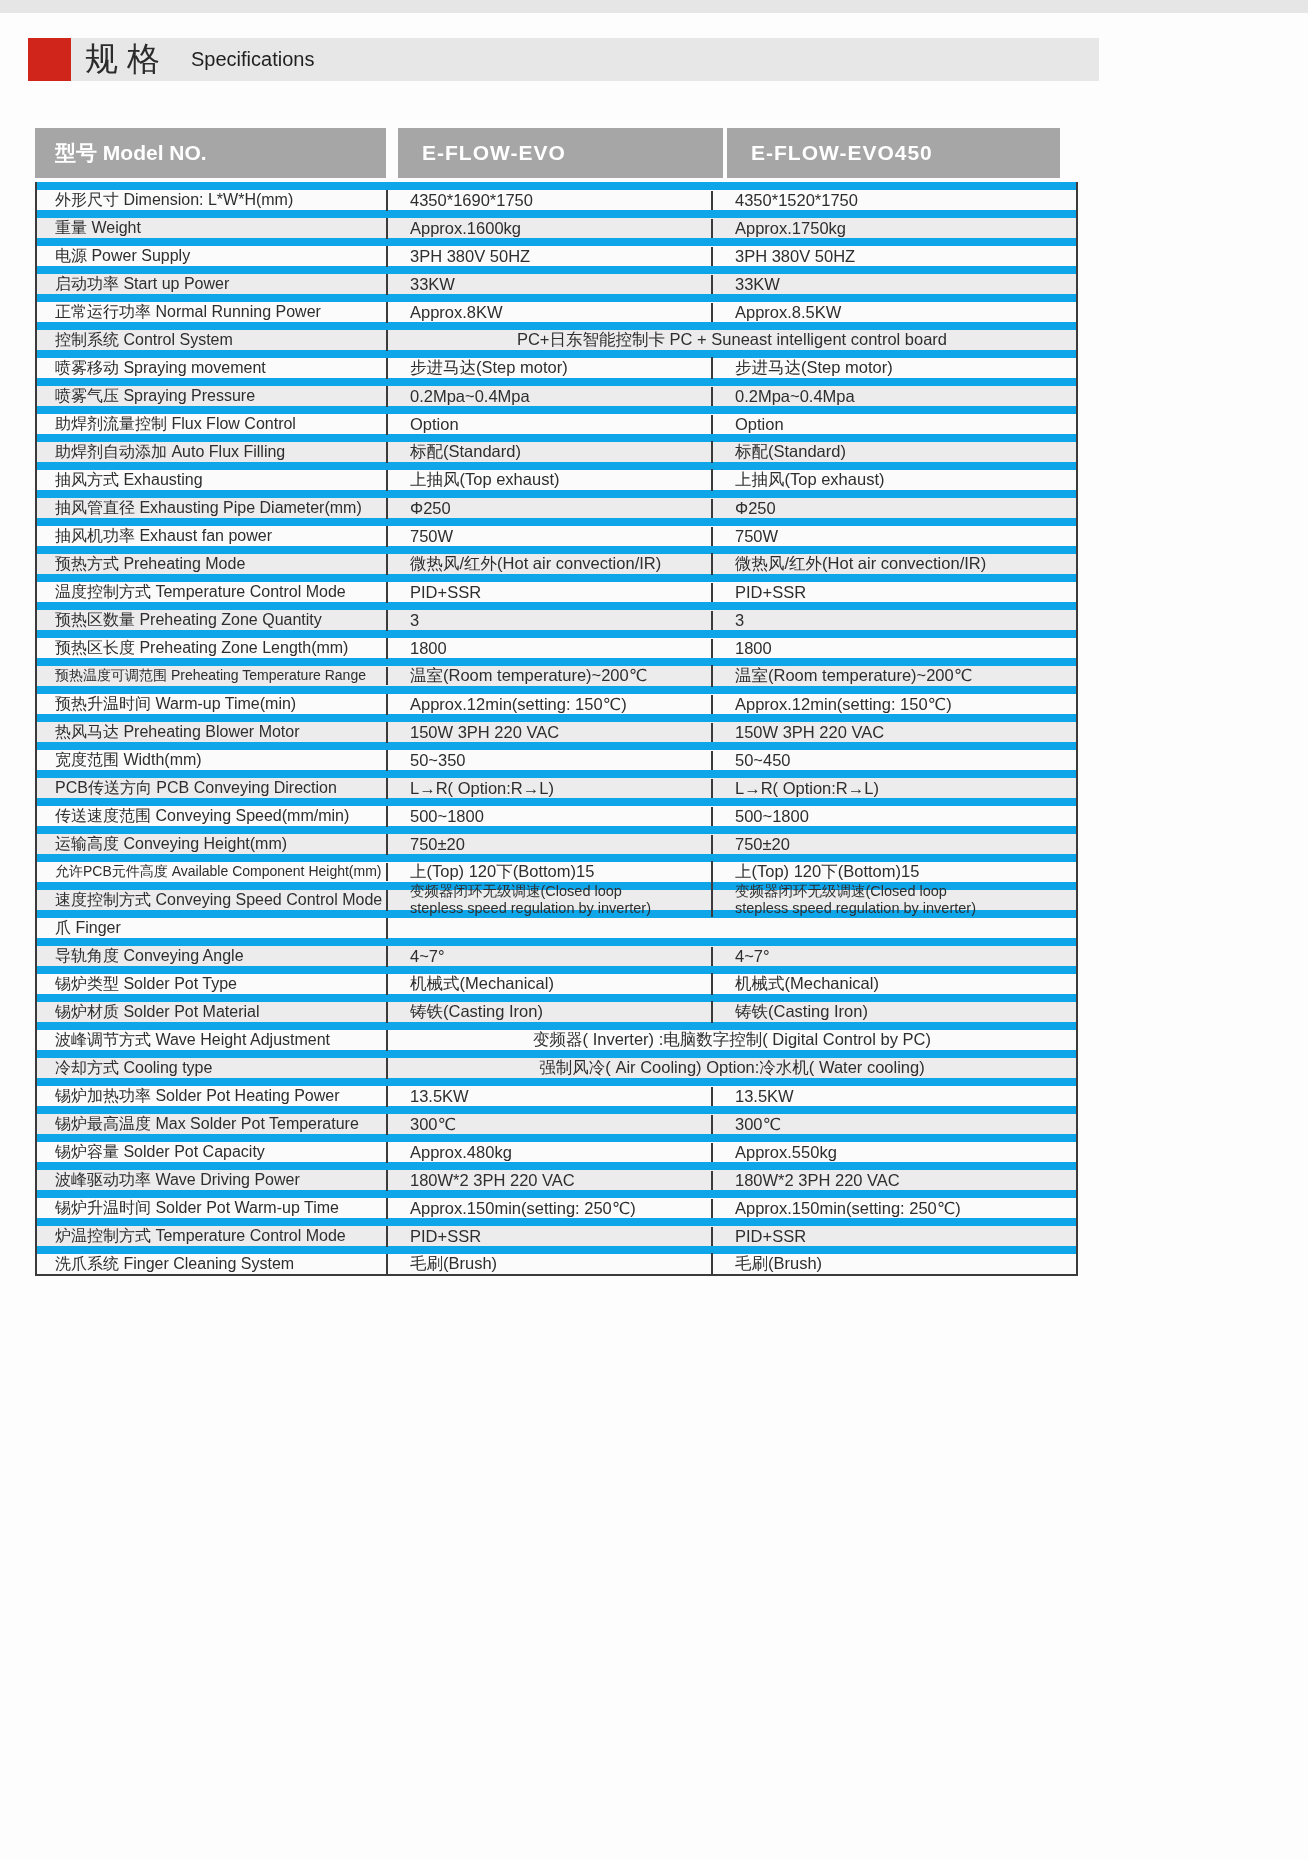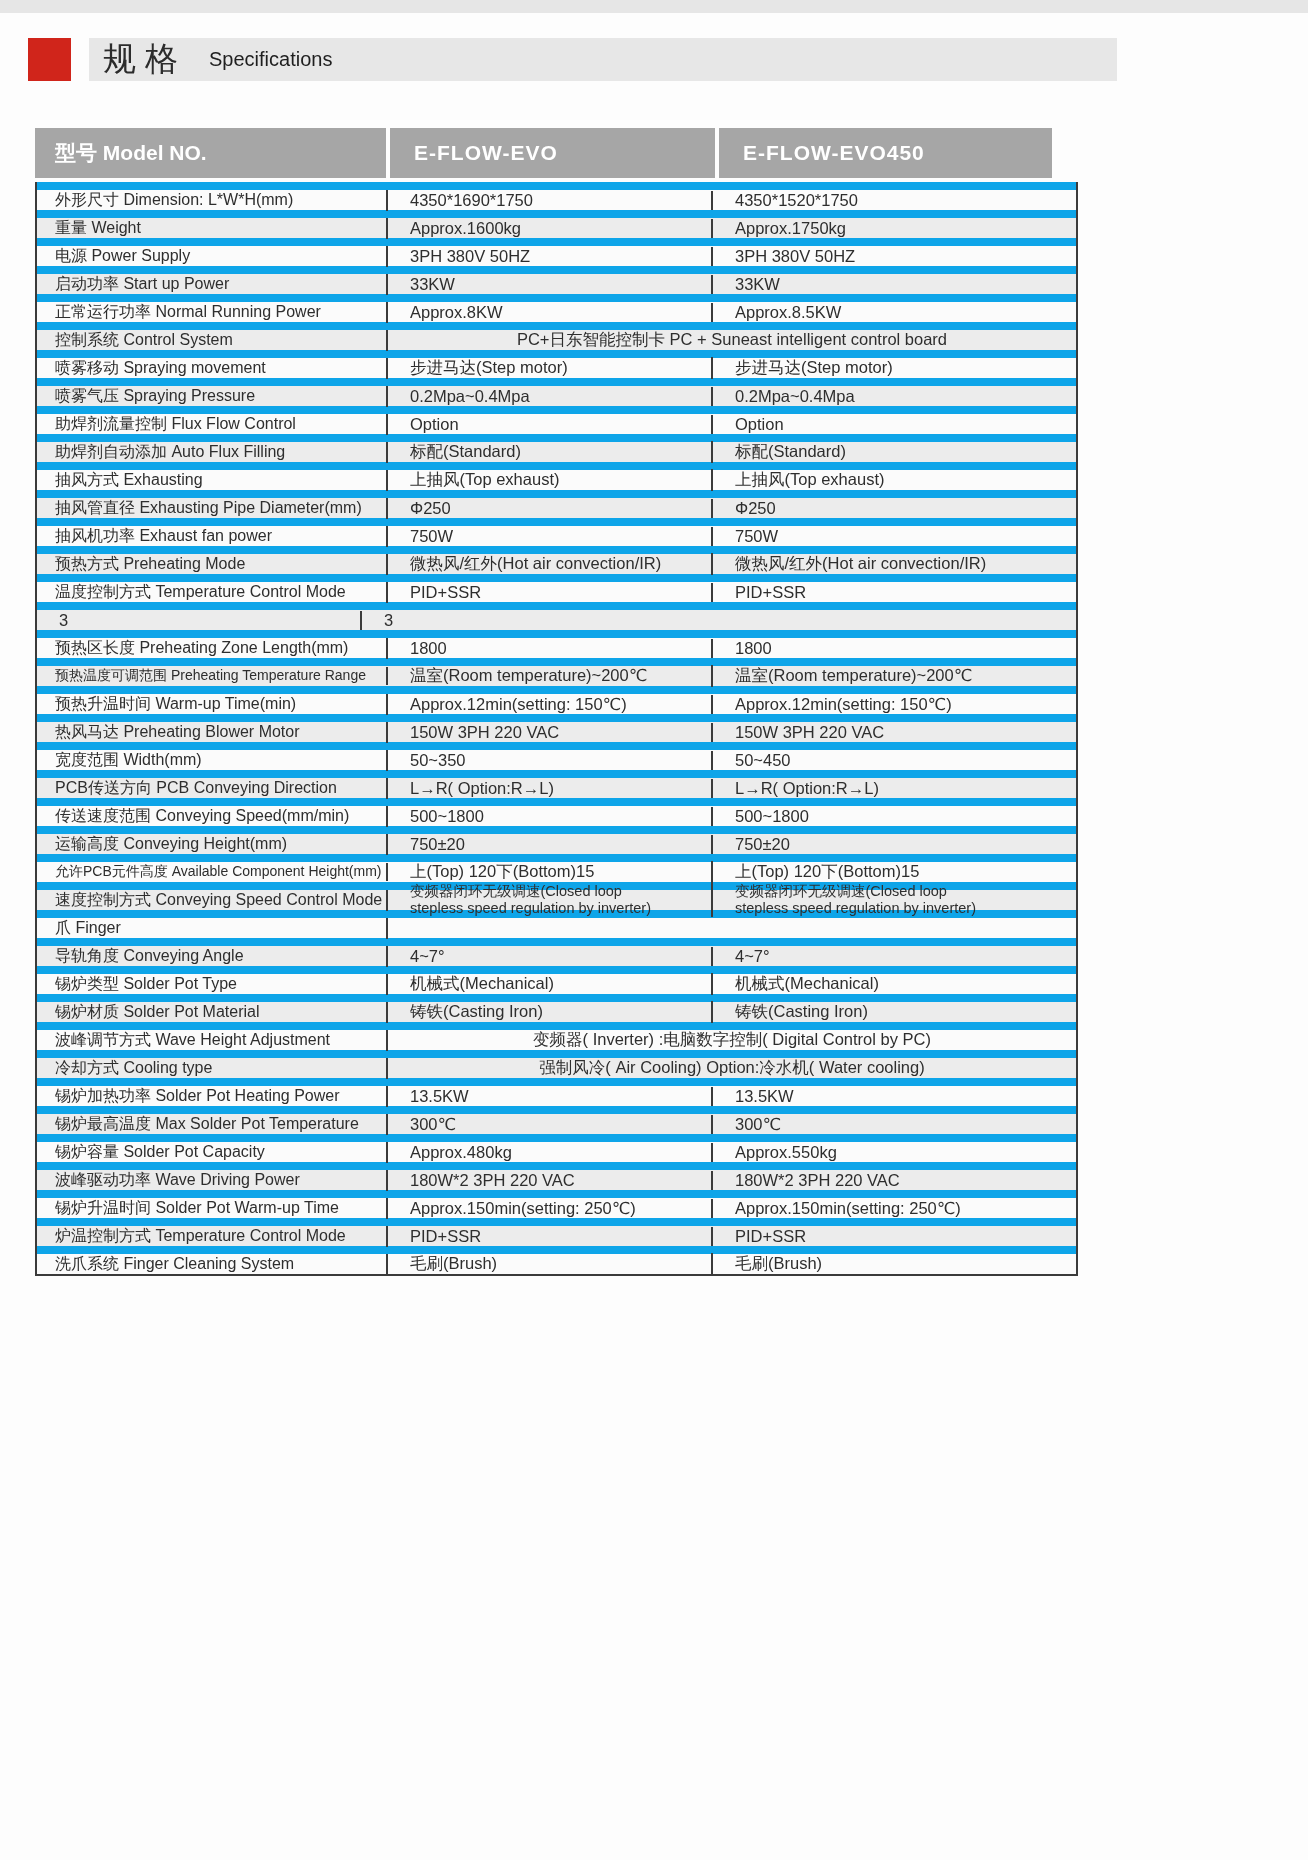--- a/index.html
+++ b/index.html
@@ -8,33 +8,33 @@
     background:#fdfdfd;
     font-family:"Liberation Sans","DejaVu Sans",sans-serif;
     color:#2e2e2e;overflow:hidden;
   }
   .top-band{position:absolute;top:0;left:0;width:100%;height:13px;background:#e6e6e6;}
 
   
   .section-header{position:absolute;top:38px;left:28px;display:flex;align-items:center;}
   .accent-square{width:43px;height:43px;background:#d0251b;flex:0 0 auto;}
   .title-strip{
-    margin-left:18px;width:1028px;height:43px;background:#e7e7e7;
+    margin-left:0;width:1028px;height:43px;background:#e7e7e7;
     display:flex;align-items:center;
   }
   .title-zh{font-size:33px;letter-spacing:9px;color:#2c2c2c;margin-left:14px;font-weight:500;white-space:nowrap;}
   .title-en{font-size:20px;color:#1f1f1f;margin-left:22px;white-space:nowrap;}
 
   
   .thead{position:absolute;top:128px;left:35px;display:flex;height:50px;}
   .hcell{
     background:#a6a6a6;color:#fff;font-weight:bold;font-size:21px;
     display:flex;align-items:center;box-sizing:border-box;white-space:nowrap;
   }
-  .h-label{width:351px;padding-left:20px;margin-right:4px;}
+  .h-label{width:351px;padding-left:20px;margin-right:12px;}
   .h-1{width:325px;padding-left:24px;margin-right:4px;letter-spacing:1px;}
   .h-2{width:333px;padding-left:24px;letter-spacing:1px;}
 
   
   .tbody{
     position:absolute;top:182px;left:35px;width:1043px;box-sizing:border-box;
     border-left:2px solid #3b3b3b;border-right:2px solid #3b3b3b;
     border-bottom:2px solid #3b3b3b;
   }
   .trow{display:flex;height:28px;border-top:8px solid #0ea5e9;box-sizing:border-box;align-items:center;}
@@ -137,20 +137,21 @@
       <div class="cell label">预热方式  Preheating Mode</div>
       <div class="cell val c1">微热风/红外(Hot air convection/IR)</div>
       <div class="cell val c2">微热风/红外(Hot air convection/IR)</div>
     </div>
     <div class="trow plain">
       <div class="cell label">温度控制方式 Temperature Control Mode</div>
       <div class="cell val c1">PID+SSR</div>
       <div class="cell val c2">PID+SSR</div>
     </div>
     <div class="trow shade">
+      <div class="cell label">预热区数量  Preheating Zone Quantity</div>
       <div class="cell val c1">3</div>
       <div class="cell val c2">3</div>
     </div>
     <div class="trow plain">
       <div class="cell label">预热区长度  Preheating Zone Length(mm)</div>
       <div class="cell val c1">1800</div>
       <div class="cell val c2">1800</div>
     </div>
     <div class="trow shade">
       <div class="cell label small-label">预热温度可调范围 Preheating Temperature Range</div>

